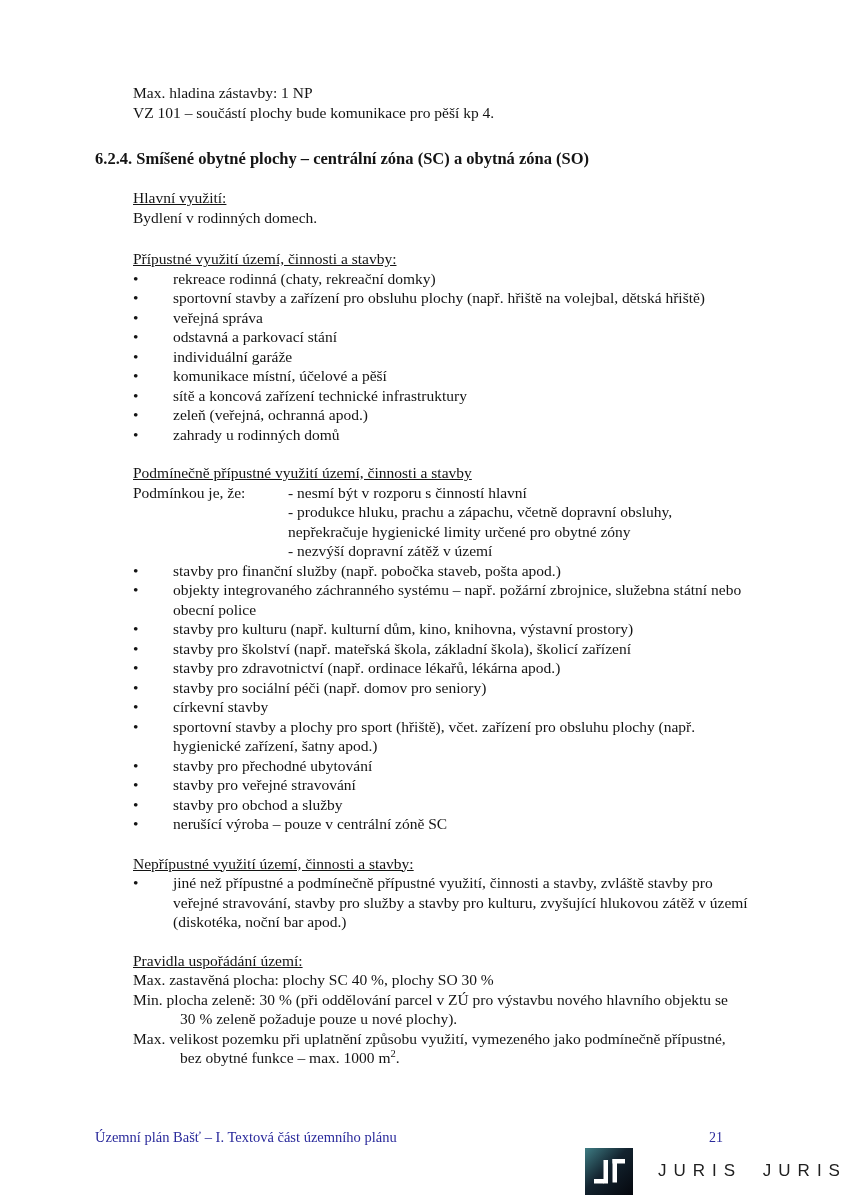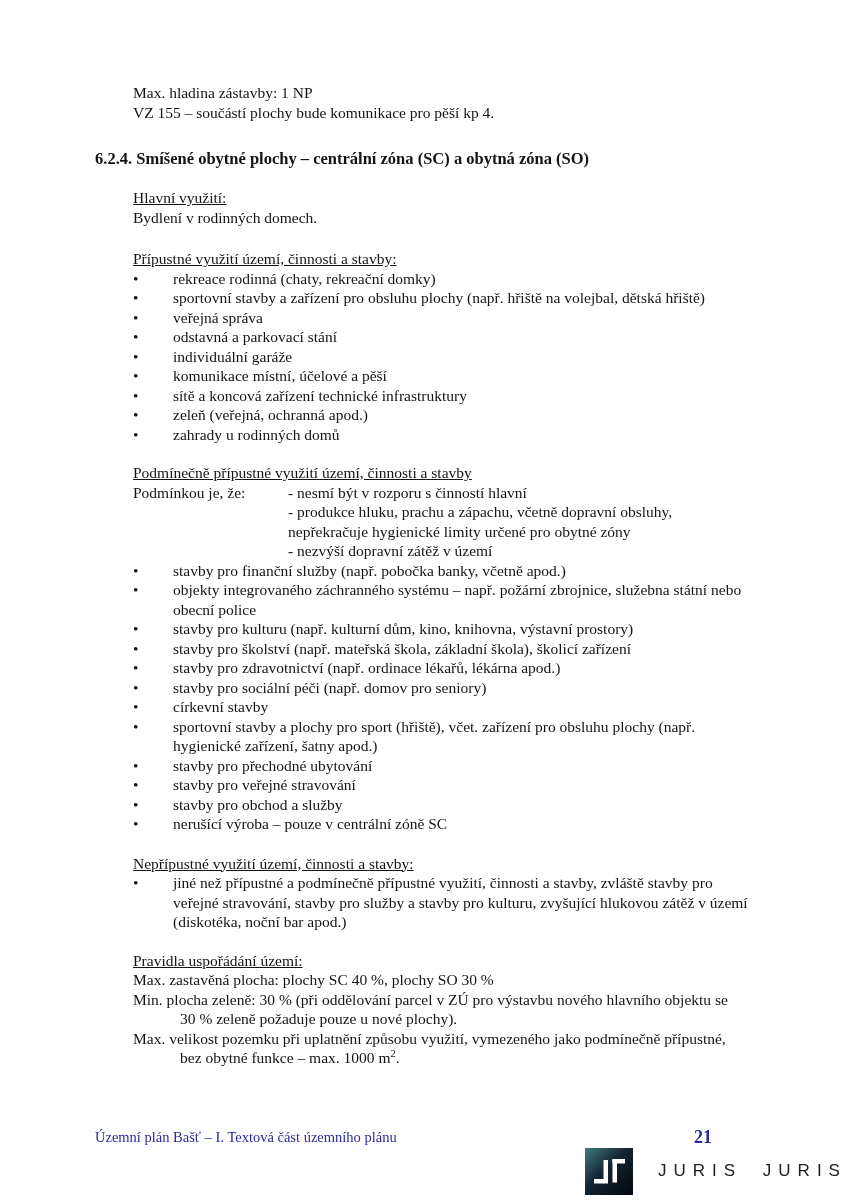--- a/index.html
+++ b/index.html
@@ -34,40 +34,40 @@
   .rcont { margin-left:180px; padding-right:54px; }
   .hrow { display:flex; margin-left:133px; padding-right:90px; }
   .hlabel { flex:none; width:117px; }
   .hitems { flex:1; }
   sup.sq { font-size:10.5px; line-height:0; vertical-align:super; }
   .footer-left {
     position:absolute; left:95px; top:1129px;
     color:#29299b; font-size:14.5px; line-height:17px;
   }
   .footer-page {
-    position:absolute; left:694px; top:1129px;
-    color:#29299b; font-size:18px; line-height:17px;font-weight:bold;
+    position:absolute; left:709px; top:1129px;
+    color:#29299b; font-size:14px; line-height:17px;
   }
   .logo-mark { position:absolute; left:585px; top:1148px; width:48px; height:47px; }
   .brand-text {
     position:absolute; left:658px; top:1161px;
     font-family:"Liberation Sans", sans-serif;
     font-size:17px; line-height:20px;
     letter-spacing:7px; word-spacing:9px;
     color:#202020; font-weight:500; white-space:nowrap;
   }
 </style>
 </head>
 <body>
 
 <div class="page">
   <div class="flow">
 
     <div class="ind">Max. hladina zástavby: 1 NP</div>
-    <div class="ind">VZ 155 – součástí plochy bude komunikace pro pěší kp 4.</div>
+    <div class="ind">VZ 101 – součástí plochy bude komunikace pro pěší kp 4.</div>
 
     <div class="head">6.2.4. Smíšené obytné plochy – centrální zóna (SC) a obytná zóna (SO)</div>
 
     <div class="sec-mu">
       <div class="ind u">Hlavní využití:</div>
       <div class="ind">Bydlení v rodinných domech.</div>
     </div>
 
     <div class="sec-per">
       <div class="ind u">Přípustné využití území, činnosti a stavby:</div>
@@ -115,21 +115,21 @@
         <span class="cond-label">Podmínkou je, že:</span>
         <span class="cond-lines">
           <div>- nesmí být v rozporu s činností hlavní</div>
           <div>- produkce hluku, prachu a zápachu, včetně dopravní obsluhy,</div>
           <div>nepřekračuje hygienické limity určené pro obytné zóny</div>
           <div>- nezvýší dopravní zátěž v území</div>
         </span>
       </div>
       <div class="brow">
         <span class="bglyph">•</span>
-        <span class="btext">stavby pro finanční služby (např. pobočka banky, včetně apod.)</span>
+        <span class="btext">stavby pro finanční služby (např. pobočka staveb, pošta apod.)</span>
       </div>
       <div class="brow">
         <span class="bglyph">•</span>
         <span class="btext">objekty integrovaného záchranného systému – např. požární zbrojnice, služebna státní nebo obecní police</span>
       </div>
       <div class="brow">
         <span class="bglyph">•</span>
         <span class="btext">stavby pro kulturu (např. kulturní dům, kino, knihovna, výstavní prostory)</span>
       </div>
       <div class="brow">

